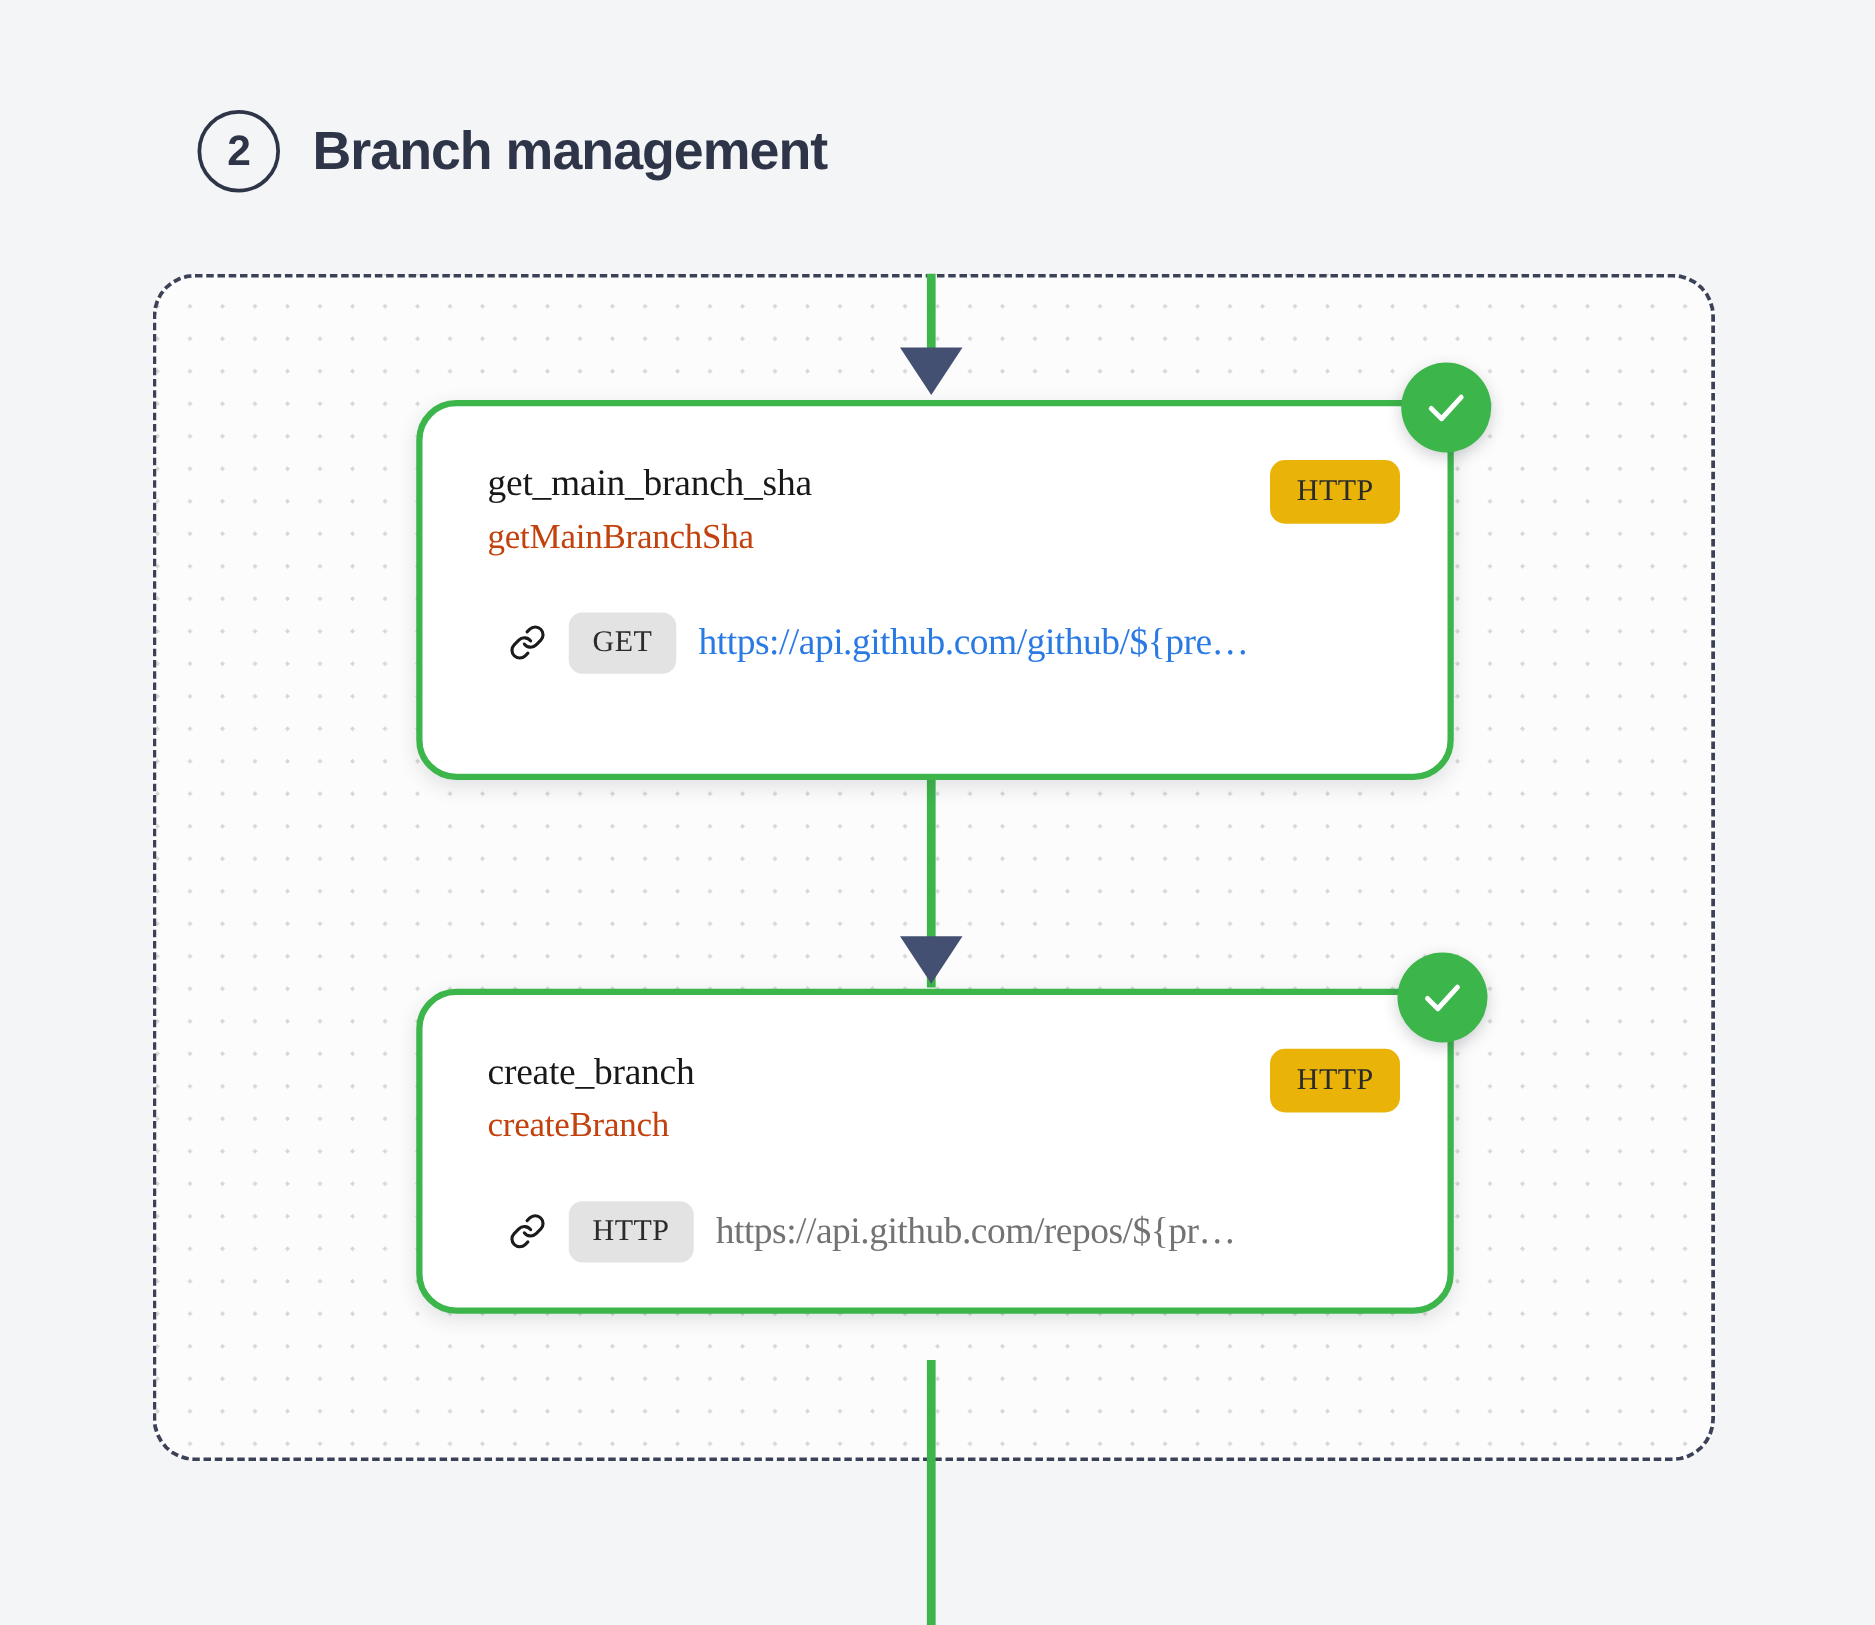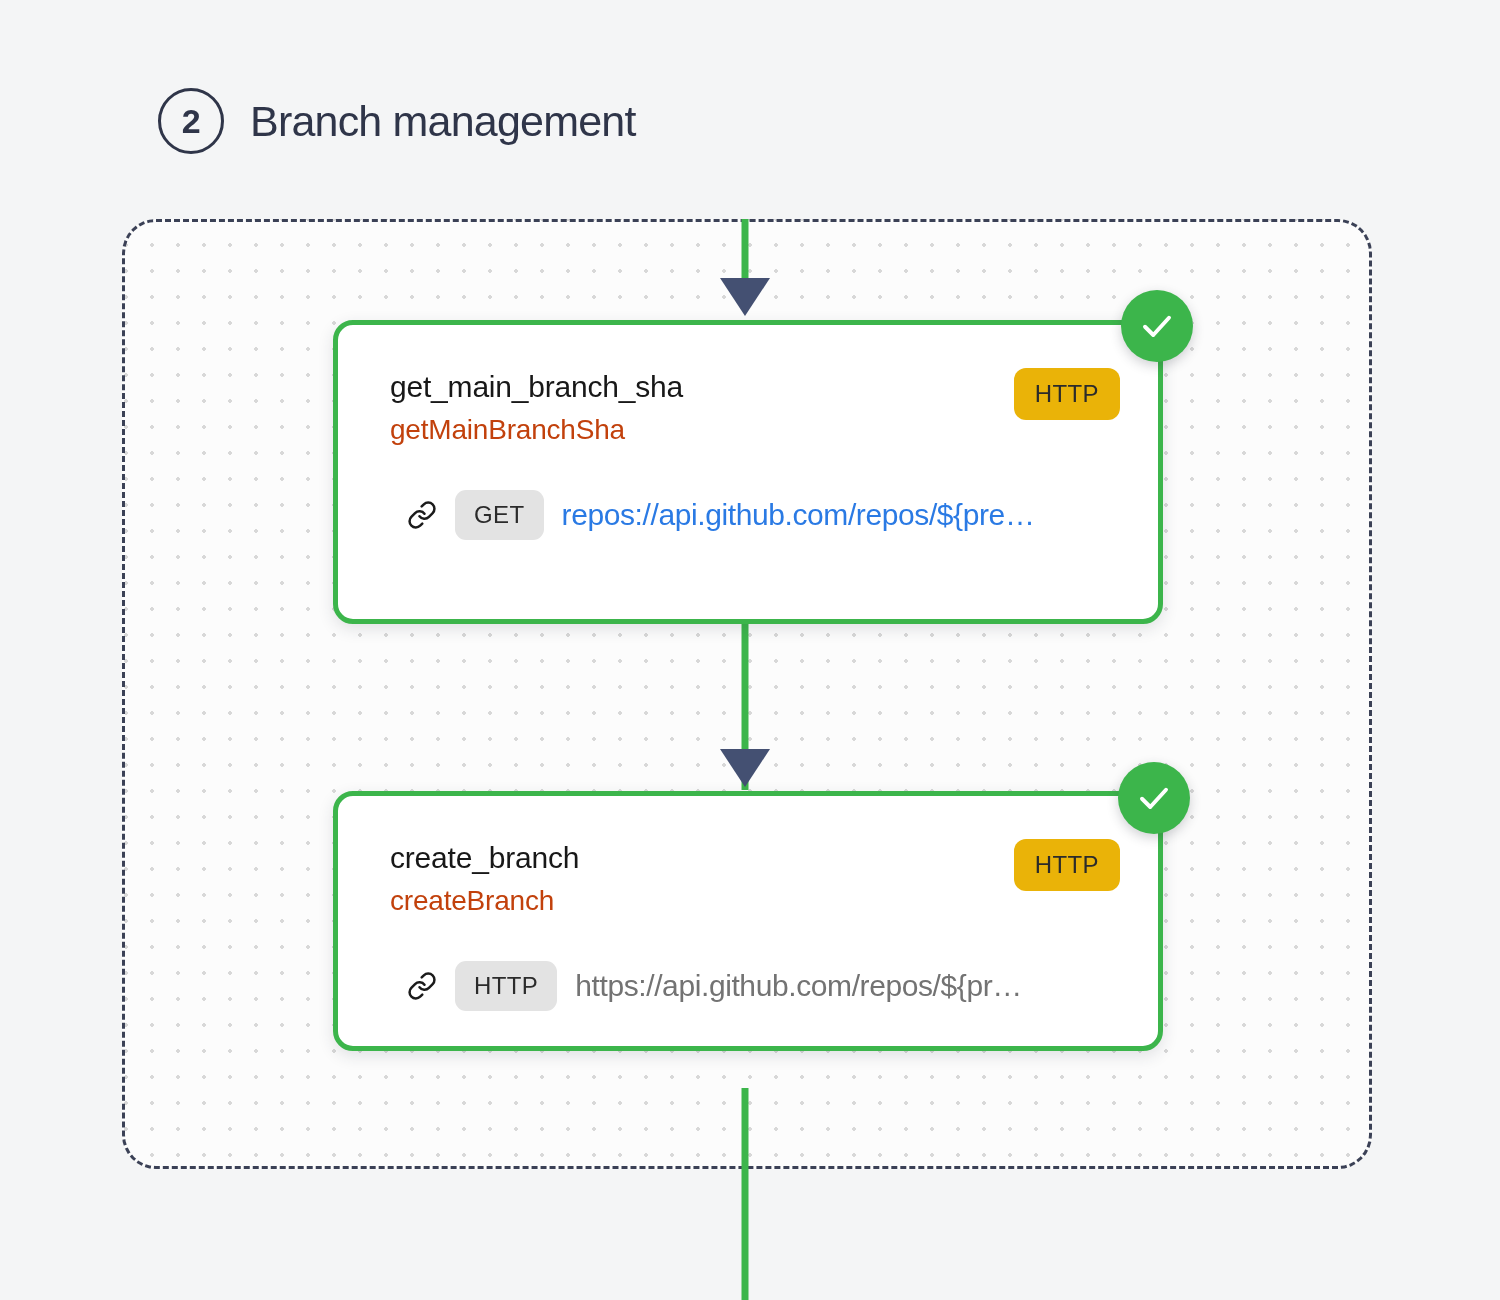--- a/index.html
+++ b/index.html
@@ -33,21 +33,21 @@
     align-items: center;
     justify-content: center;
     box-sizing: border-box;
     color: #2f3549;
     font-size: 34px;
     font-weight: bold;
     letter-spacing: -0.5px;
   }
   .page-title {
     font-size: 43px;
-    font-weight: normal;
+    font-weight: bold;
     color: #2f3549;
     letter-spacing: -0.8px;
     white-space: nowrap;
   }
 
   
   .canvas {
     position: absolute;
     left: 122px;
     top: 219px;
@@ -91,23 +91,24 @@
   .arrow-2 { top: 749px; }
 
   
   .node {
     position: absolute;
     left: 333px;
     width: 830px;
     box-sizing: border-box;
     background: #ffffff;
     border: 5px solid #3cb54b;
-    border-radius: 20px;
+    border-radius: 32px;
     box-shadow: 0 5px 16px rgba(40,45,60,0.13);
     z-index: 3;
+    font-family: Liberation Serif, serif;
   }
   .node-1 { top: 320px; height: 304px; }
   .node-2 { top: 791px; height: 260px; }
 
   .node-head {
     position: relative;
     padding: 46px 0 0 52px;
   }
   .node-title {
     font-size: 30px;
@@ -206,21 +207,21 @@
     <div class="node-title">get_main_branch_sha</div>
     <div class="node-subtitle">getMainBranchSha</div>
     <div class="type-badge">HTTP</div>
   </div>
   <div class="node-req">
     <svg class="link-icon" viewBox="0 0 24 24" fill="none" stroke="#1b1b1b" stroke-width="2" stroke-linecap="round" stroke-linejoin="round">
       <path d="M10 13a5 5 0 0 0 7.54.54l3-3a5 5 0 0 0-7.07-7.07l-1.72 1.71"></path>
       <path d="M14 11a5 5 0 0 0-7.54-.54l-3 3a5 5 0 0 0 7.07 7.07l1.71-1.71"></path>
     </svg>
     <span class="method-badge">GET</span>
-    <span class="req-url url-blue">repos://api.github.com/repos/${pre…</span>
+    <span class="req-url url-blue">https://api.github.com/github/${pre…</span>
   </div>
 </div>
 <div class="status-badge badge-1">
   <svg class="check-svg" viewBox="0 0 24 24" fill="none" stroke="#ffffff" stroke-width="2.6" stroke-linecap="round" stroke-linejoin="round">
     <polyline points="4,12.5 9.5,18 20,6.5"></polyline>
   </svg>
 </div>
 
 <div class="node node-2">
   <div class="node-head">

